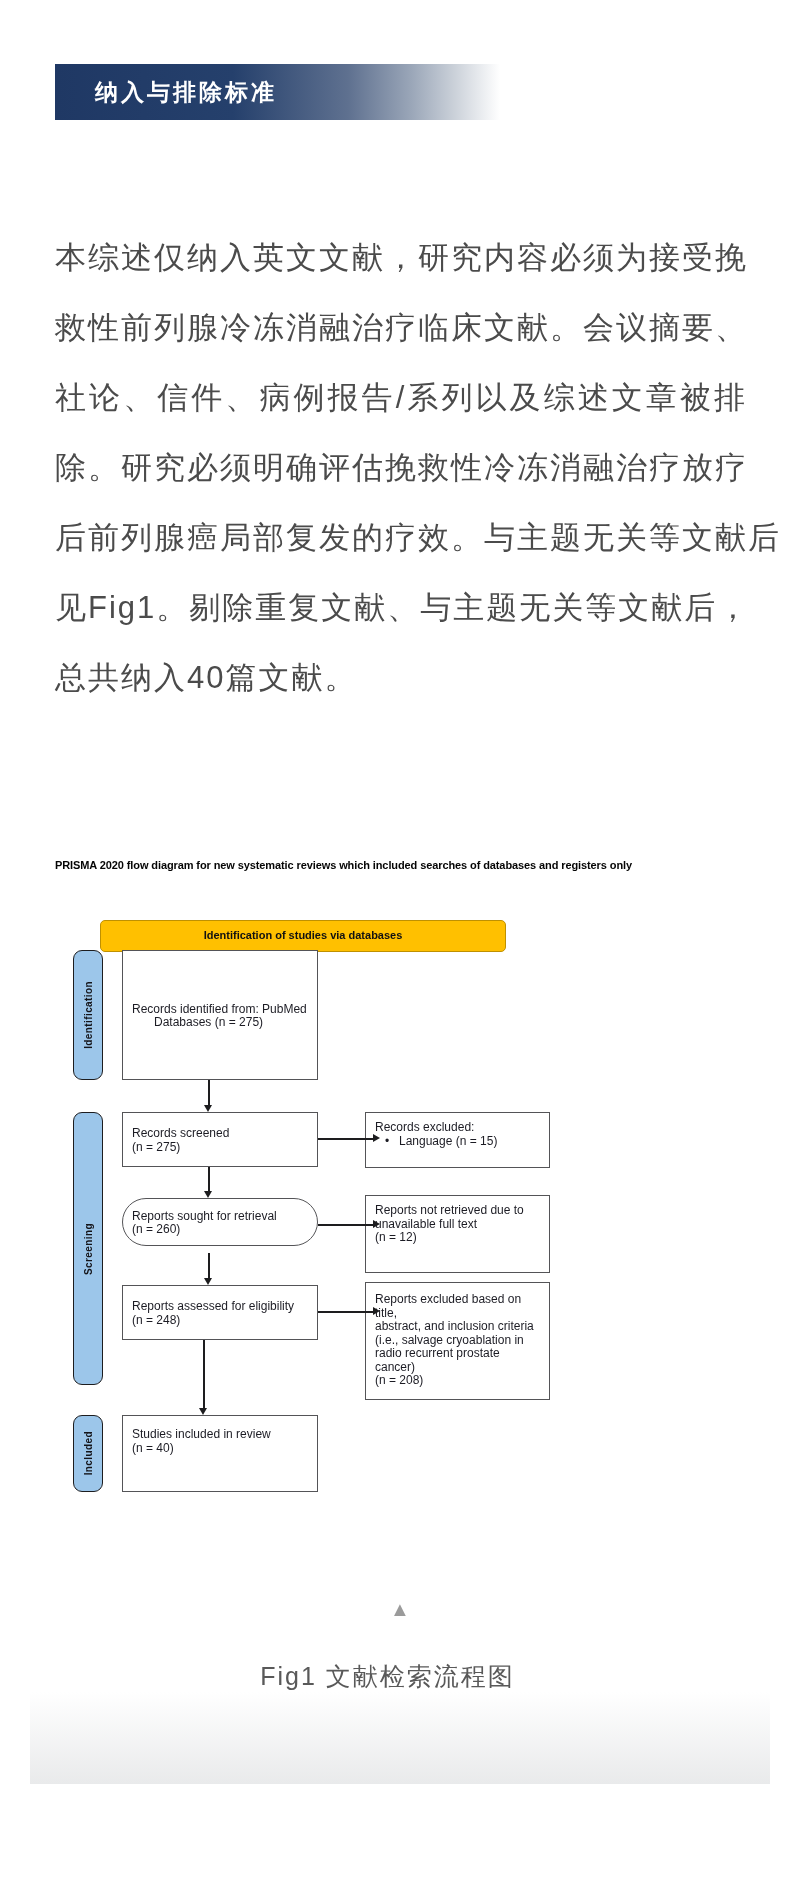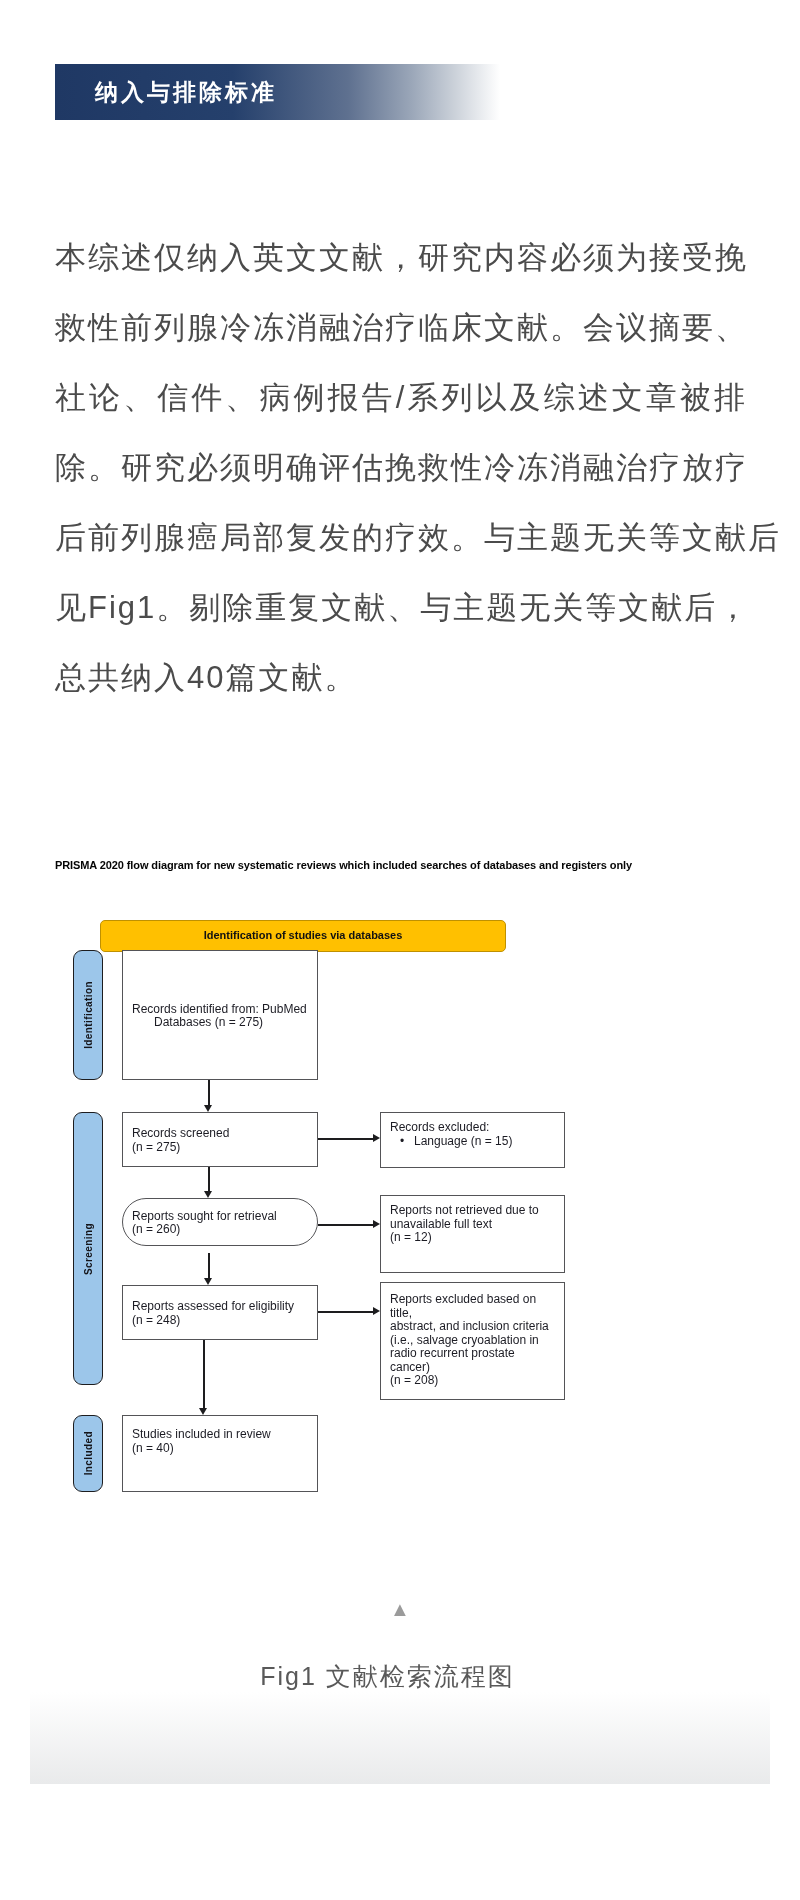--- a/index.html
+++ b/index.html
@@ -27,21 +27,21 @@
     border:1.5px solid #bf9000;border-radius:5px;box-sizing:border-box;
     text-align:center;line-height:29px;font-size:11px;font-weight:bold;color:#111111;margin-top:7px;}
   .stage{position:absolute;left:18px;width:30px;background:#9cc6ea;border:1.6px solid #1d1d1f;
     border-radius:9px;box-sizing:border-box;display:flex;align-items:center;justify-content:center;}
   .stage span{writing-mode:vertical-rl;transform:rotate(180deg);font-size:10px;font-weight:bold;
     color:#15151a;letter-spacing:0.4px;white-space:nowrap;}
   .fbox{position:absolute;background:#ffffff;border:1.2px solid #545457;box-sizing:border-box;
     font-size:12px;line-height:13.5px;color:#1c1c24;}
   .fbox .inner{padding:6px 6px 4px 9px;}
   .main-col{left:67px;width:196px;}
-  .right-col{left:325px;width:185px;}
+  .right-col{left:310px;width:185px;}
   .vcenter{display:flex;flex-direction:column;justify-content:center;}
   .bullet-row{display:flex;}
   .bullet-row .bdot{width:24px;text-align:center;}
   .indent2{padding-left:22px;}
 
   .varrow{position:absolute;width:1.6px;background:#1d1d1f;}
   .varrow .vhead{position:absolute;left:-3.6px;bottom:-6.5px;width:0;height:0;
     border-left:4.5px solid transparent;border-right:4.5px solid transparent;border-top:7px solid #1d1d1f;}
   .harrow{position:absolute;height:1.6px;background:#1d1d1f;}
   .harrow .hhead{position:absolute;right:-6.5px;top:-3.6px;width:0;height:0;

